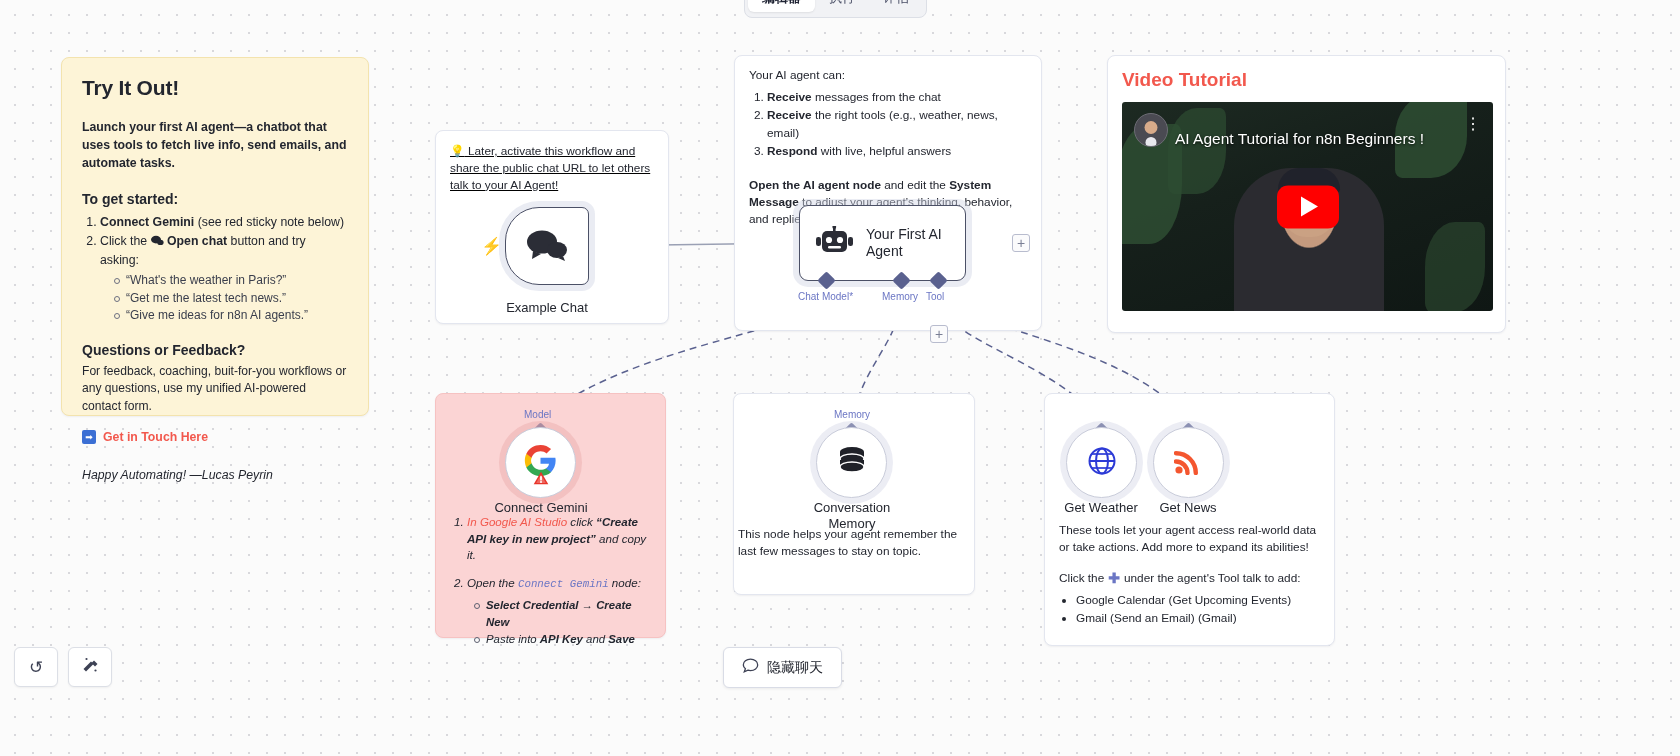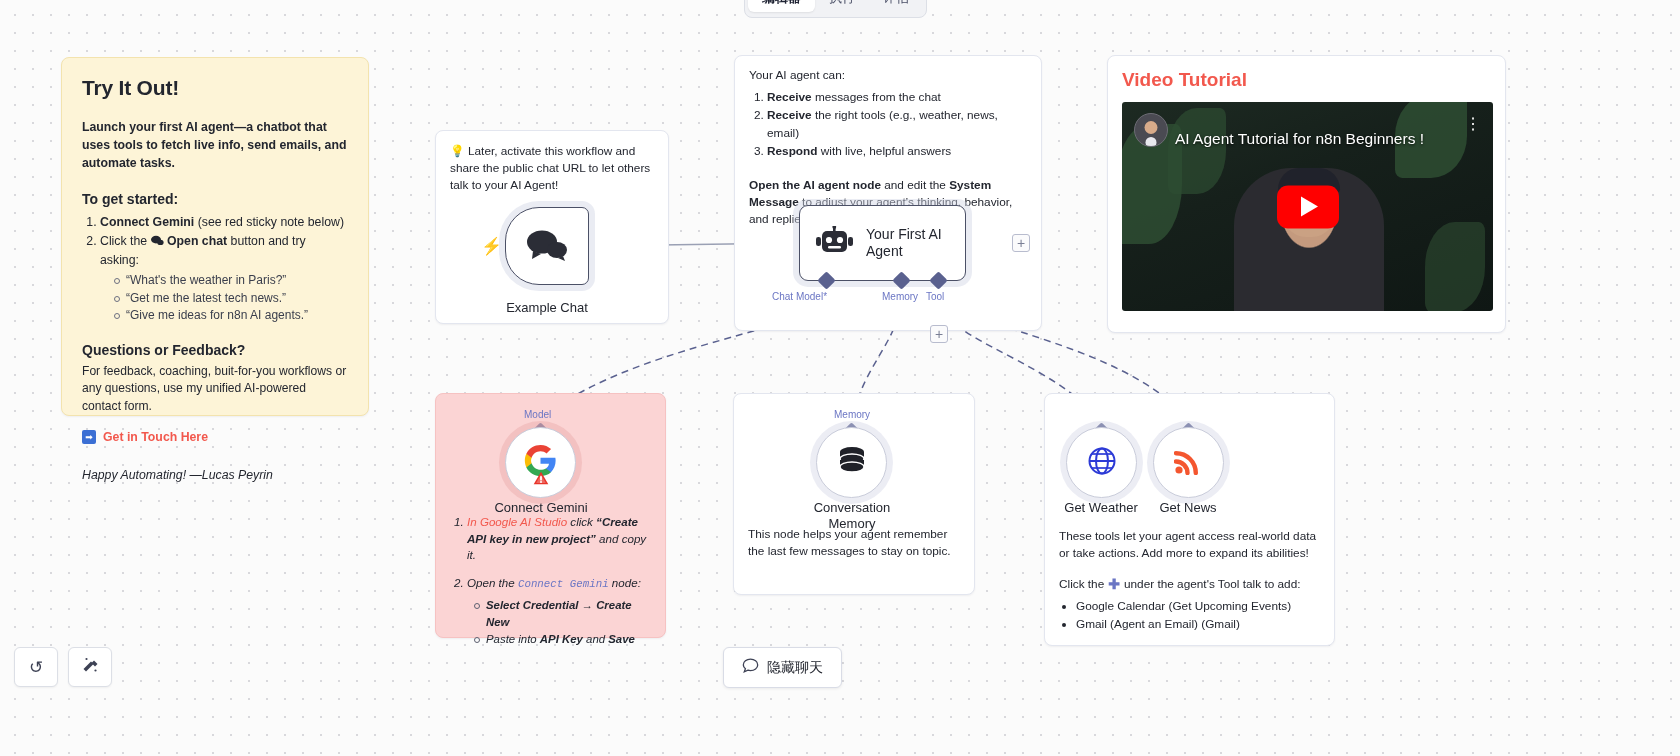--- a/index.html
+++ b/index.html
@@ -62,21 +62,21 @@
   .link-row { display: flex; align-items: center; gap: 7px; margin-top: 15px; }
   .link-row a { font-size: 12.3px; font-weight: bold; color: #f2584d; text-decoration: none; }
   .mail-ico {
     width: 14px; height: 14px; border-radius: 2px; background: #3b6fd4;
     display: inline-flex; align-items: center; justify-content: center;
     color: #fff; font-size: 9px; line-height: 1;
   }
   #note-try .sign { margin-top: 24px; font-size: 12.3px; font-style: italic; color: #23262f; }
 
   
-  #note-tip { left: 435px; top: 130px; width: 234px; height: 194px; padding: 12px 14px; }
+  #note-tip { left: 435px; top: 130px; width: 234px; height: 194px; padding: 12px 14px; text-decoration: underline; }
   #note-tip .tip { font-size: 11.8px; color: #23262f; line-height: 1.42; }
 
   
   #note-agent { left: 734px; top: 55px; width: 308px; height: 276px; padding: 12px 14px; }
   #note-agent .l1 { font-size: 11.8px; color: #23262f; margin-bottom: 7px; }
   #note-agent ol { margin-left: 18px; font-size: 11.8px; color: #23262f; line-height: 1.52; }
   #note-agent .p2 { font-size: 11.8px; color: #23262f; line-height: 1.45; margin-top: 16px; }
 
   
   #note-gemini { left: 435px; top: 393px; width: 231px; height: 245px; padding: 10px 14px 12px; }
@@ -85,25 +85,25 @@
   #note-gemini ul { list-style: none; margin: 4px 0 0 6px; }
   #note-gemini ul li { font-size: 11.4px; position: relative; padding-left: 13px; line-height: 1.5; }
   #note-gemini ul li::before {
     content: ""; position: absolute; left: 1px; top: 6px;
     width: 4px; height: 4px; border: 1px solid #5d6070; border-radius: 50%;
   }
   .mono { font-family: "Liberation Mono", monospace; color: #6b76c4; font-size: 10.8px; }
   .redtxt { color: #f2584d; }
 
   
-  #note-memory { left: 733px; top: 393px; width: 242px; height: 202px; padding: 10px 14px 12px; }
+  #note-memory { left: 733px; top: 393px; width: 242px; height: 202px; padding: 10px 4px 12px; }
   #note-memory .body { font-size: 11.8px; color: #23262f; line-height: 1.45; }
 
   
-  #note-tools { left: 1044px; top: 393px; width: 291px; height: 253px; padding: 12px 14px 12px; }
+  #note-tools { left: 1044px; top: 393px; width: 291px; height: 253px; padding: 6px 14px 12px; }
   #note-tools .body { font-size: 11.8px; color: #23262f; line-height: 1.45; }
   #note-tools .click { font-size: 11.8px; color: #23262f; margin-top: 15px; display: flex; flex-wrap: wrap; align-items: center; gap: 4px; }
   #note-tools ul { margin: 7px 0 0 17px; font-size: 11.8px; color: #23262f; line-height: 1.5; }
   .plus-glyph { color: #6b76c4; font-weight: bold; font-size: 14px; line-height: 1; }
 
   
   #note-video { left: 1107px; top: 55px; width: 399px; height: 278px; padding: 13px 14px; }
   #note-video h1 { font-size: 19px; color: #f2584d; margin-bottom: 11px; }
   .video-frame {
     position: relative; width: 371px; height: 209px; border-radius: 3px;
@@ -321,21 +321,21 @@
       </svg>
     </span>
     <span class="cap">
       <span>Your First AI</span><br>
       <span>Agent</span>
     </span>
   </div>
   <div class="plus-box" style="left:1012px;top:234px;">+</div>
 
   <div class="diamond" style="left:820px;top:274px;"></div>
-  <div class="port-label" style="left:772px;top:291px;">
+  <div class="port-label" style="left:798px;top:291px;">
     <span>Chat Model*</span>
   </div>
   <div class="diamond" style="left:895px;top:274px;"></div>
   <div class="port-label" style="left:882px;top:291px;">Memory</div>
   <div class="diamond" style="left:932px;top:274px;"></div>
   <div class="port-label" style="left:926px;top:291px;">Tool</div>
   <div class="plus-box" style="left:930px;top:325px;">+</div>
 
   <div class="sticky red" id="note-gemini">
     <div style="height:110px;"></div>
@@ -404,21 +404,21 @@
   <div class="sticky" id="note-tools">
     <div style="height:122px;"></div>
     <div class="body">These tools let your agent access real-world data or take actions. Add more to expand its abilities!</div>
     <div class="click">
       <span>Click the</span>
       <span class="plus-glyph">✚</span>
       <span>under the agent's Tool talk to add:</span>
     </div>
     <ul>
       <li>Google Calendar (Get Upcoming Events)</li>
-      <li>Gmail (Agent an Email) (Gmail)</li>
+      <li>Gmail (Send an Email) (Gmail)</li>
     </ul>
   </div>
 
   <div class="diamond" style="left:1095px;top:425px;"></div>
   <div class="circ-node" style="left:1066px;top:427px;">
     <span>
       <svg width="30" height="30" viewBox="0 0 30 30" aria-hidden="true">
         <circle cx="15" cy="15" r="12.5" fill="none" stroke="#2c3ad6" stroke-width="2"></circle>
         <ellipse cx="15" cy="15" rx="6" ry="12.5" fill="none" stroke="#2c3ad6" stroke-width="2"></ellipse>
         <line x1="2.5" y1="15" x2="27.5" y2="15" stroke="#2c3ad6" stroke-width="2"></line>

